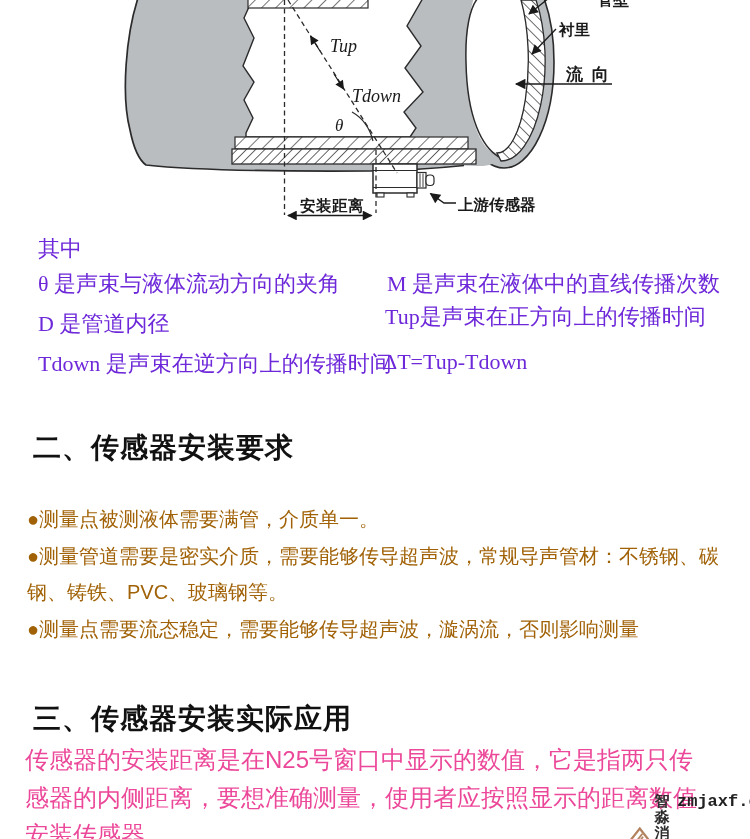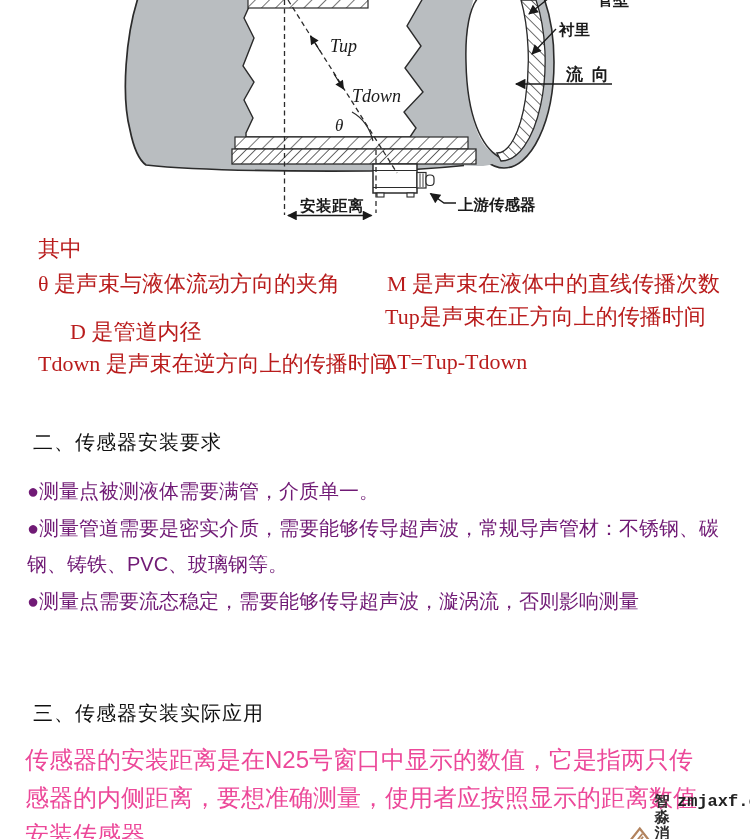--- a/index.html
+++ b/index.html
@@ -1,21 +1,21 @@
 <!DOCTYPE html>
 <html><head>
 <meta charset="utf-8">
 <style>
   html,body{margin:0;padding:0;background:#fff;}
   .page{position:relative;width:750px;height:839px;background:#ffffff;overflow:hidden;
         color:#1a1a1a;font-family:"Liberation Sans","DejaVu Sans",sans-serif;}
   .abs{position:absolute;}
-  .serif{font-family:"Liberation Serif","DejaVu Serif",serif;font-size:22px;white-space:nowrap;color:#b91c1c;}
-  .h-title{font-size:20px;font-weight:400;letter-spacing:1px;color:#111;white-space:nowrap;}
-  .bullets{width:724px;font-size:20px;line-height:36.5px;color:#701a75;}
+  .serif{font-family:"Liberation Serif","DejaVu Serif",serif;font-size:22px;white-space:nowrap;color:#6d28d9;}
+  .h-title{font-size:28px;font-weight:700;letter-spacing:1px;color:#111;white-space:nowrap;}
+  .bullets{width:724px;font-size:20px;line-height:36.5px;color:#a16207;margin-top:28px;}
   .bullets p{margin:0;}
   .para{width:692px;font-size:24px;line-height:37.5px;color:#ec4899;}
   .logo{display:flex;align-items:flex-end;gap:5px;}
   .logo-txt{display:flex;line-height:1.05;}
   .logo-name{font-size:15px;font-weight:700;color:#2d2d2d;letter-spacing:1px;}
   .logo-site{font-size:17px;font-weight:700;color:#222;font-family:"Liberation Mono","DejaVu Sans Mono",monospace;}
   svg text{fill:#1a1a1a;}
   .dlabel{font-family:"Liberation Sans","DejaVu Sans",sans-serif;font-weight:600;}
   .math{font-family:"Liberation Serif","DejaVu Serif",serif;font-style:italic;}
 </style>
@@ -105,21 +105,21 @@
     <text x="566" y="80" class="dlabel" font-size="17" letter-spacing="2">流 向</text>
     <text x="559" y="35" class="dlabel" font-size="15.5">衬里</text>
     <text x="597" y="5" class="dlabel" font-size="16">管壁</text>
   </svg>
 
   <div class="abs serif" style="left:38px;top:234px;">其中</div>
 
   <div class="abs serif" style="left:38px;top:269px;">θ 是声束与液体流动方向的夹角</div>
   <div class="abs serif" style="left:387px;top:269px;">M 是声束在液体中的直线传播次数</div>
 
-  <div class="abs serif" style="left:38px;top:317px;margin-left:32px;">D 是管道内径</div>
+  <div class="abs serif" style="left:38px;top:309px;">D 是管道内径</div>
   <div class="abs serif" style="left:385px;top:302px;text-align:right;">Tup是声束在正方向上的传播时间</div>
 
   <div class="abs serif" style="left:38px;top:349px;">Tdown 是声束在逆方向上的传播时间</div>
   <div class="abs serif" style="left:383px;top:349px;">ΔT=Tup-Tdown</div>
 
   <div class="abs h-title" style="left:33px;top:429px;">二、传感器安装要求</div>
 
   <div class="abs bullets" style="left:27px;top:473px;">
     <p>●测量点被测液体需要满管，介质单一。</p>
     <p>●测量管道需要是密实介质，需要能够传导超声波，常规导声管材：不锈钢、碳钢、铸铁、PVC、玻璃钢等。</p>

